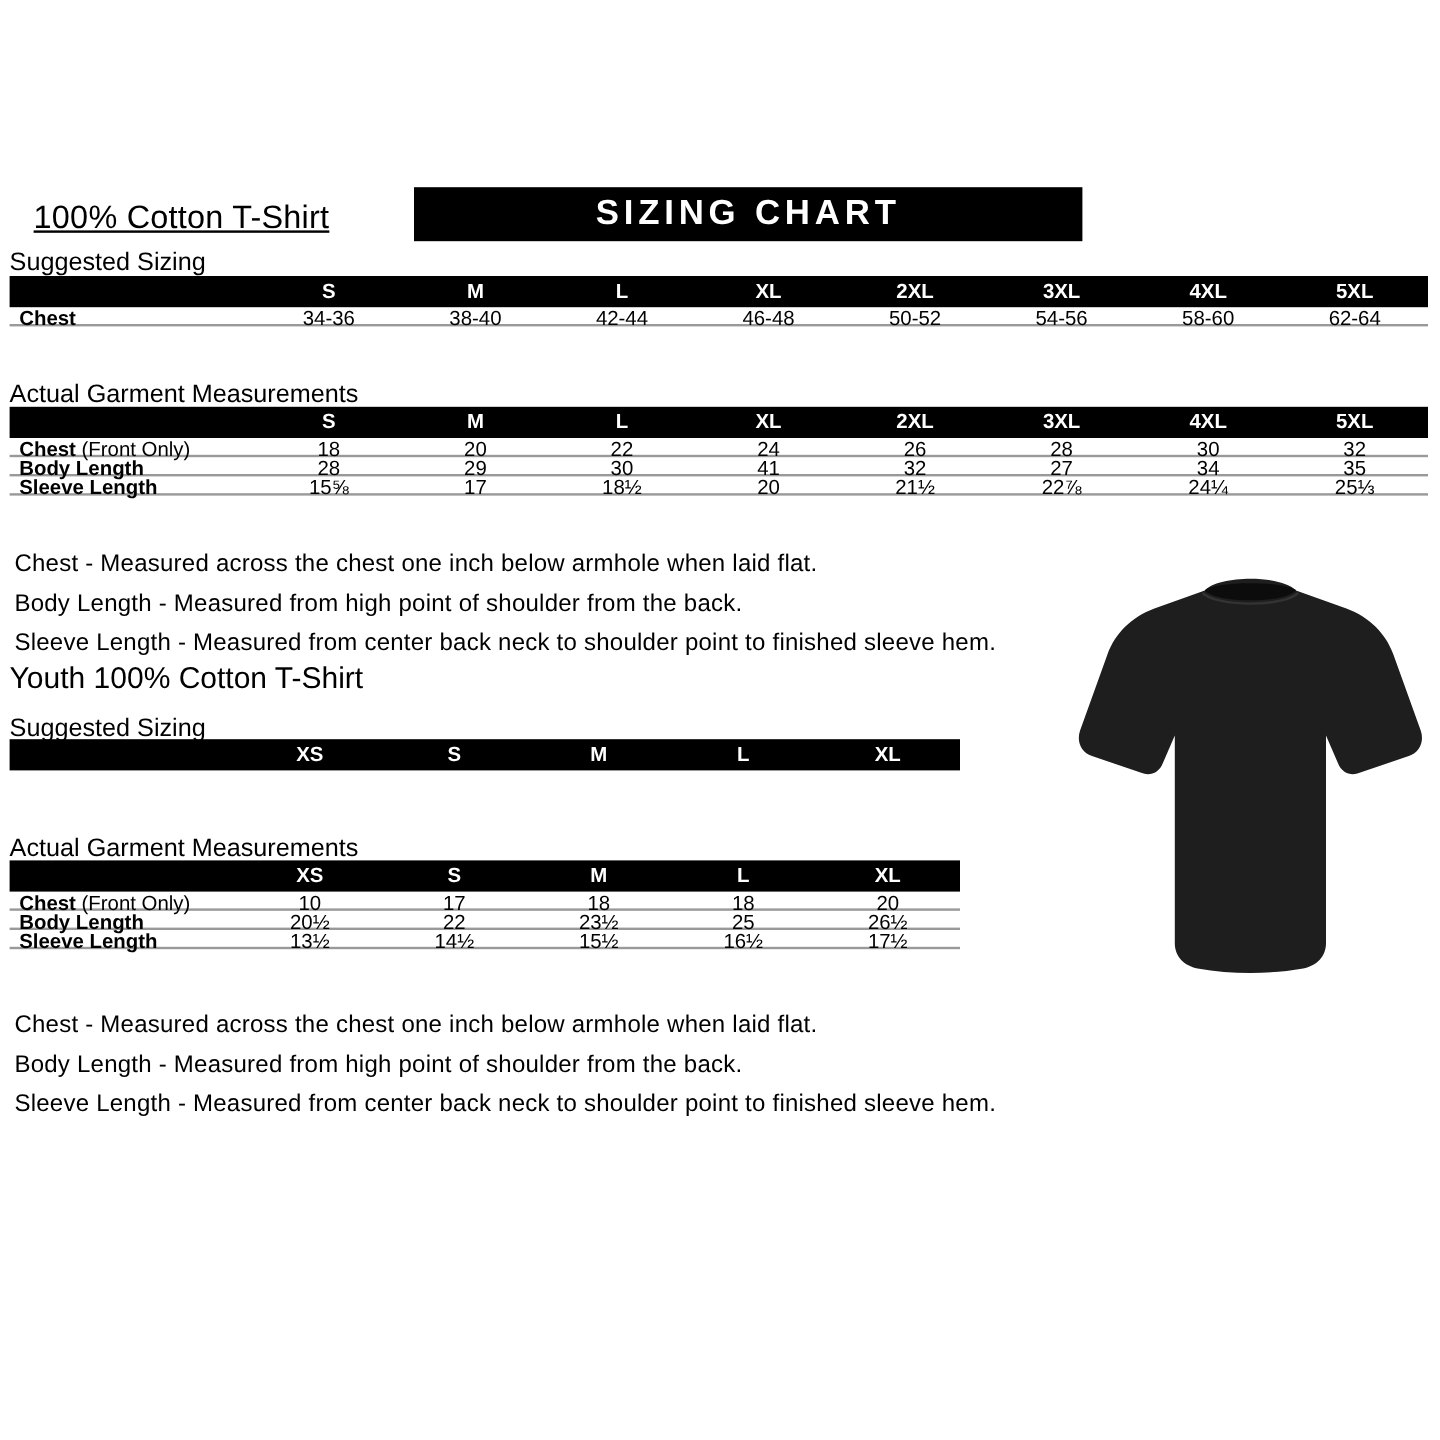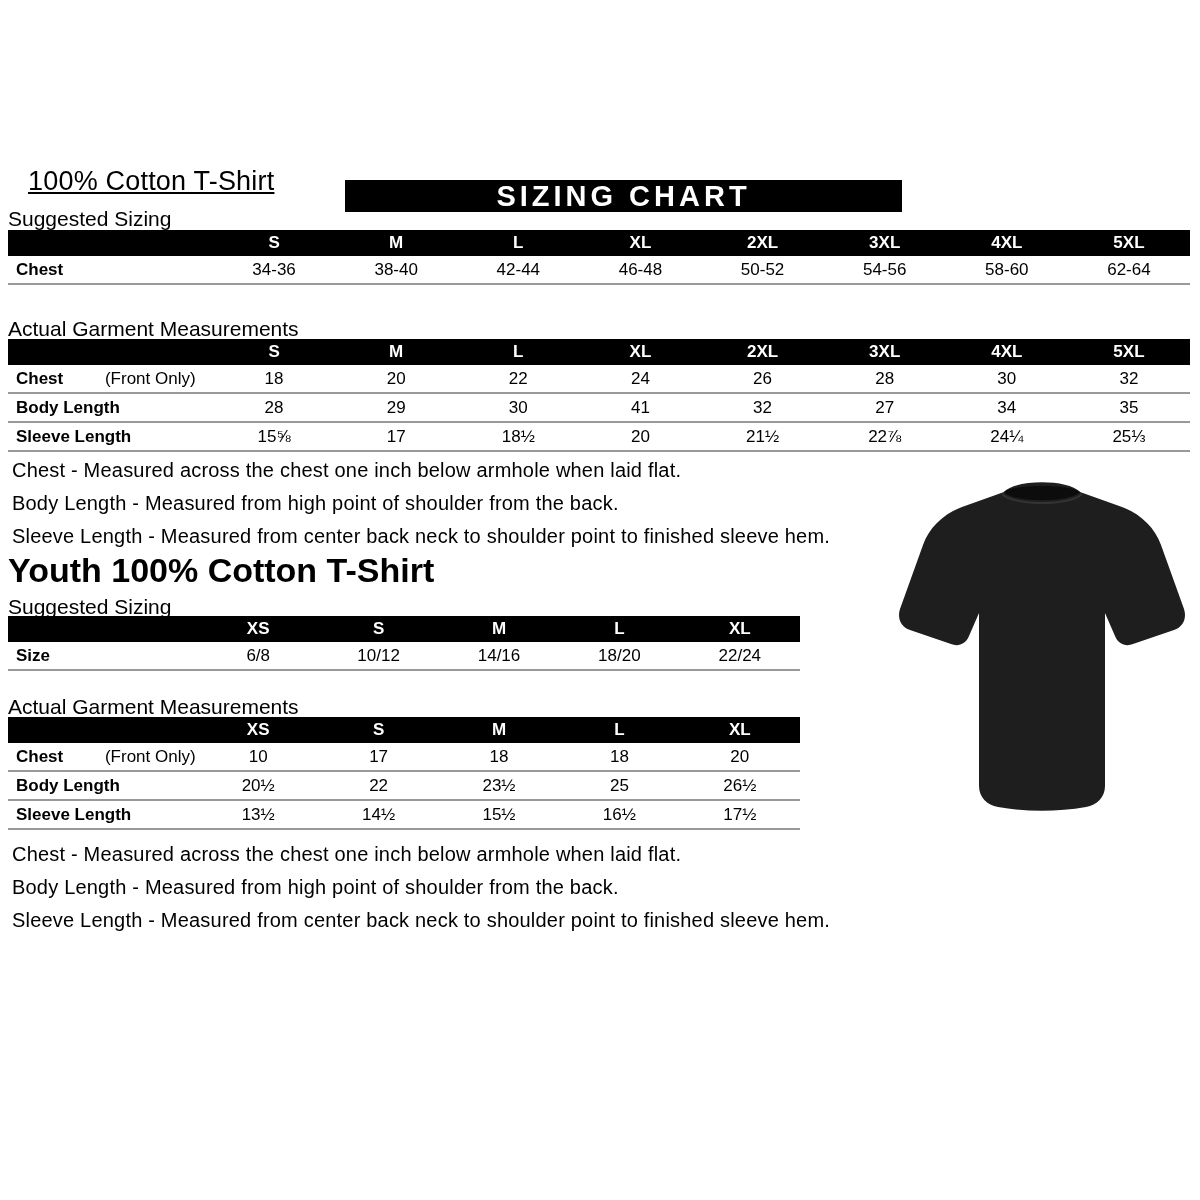--- a/index.html
+++ b/index.html
@@ -6,45 +6,45 @@
   html,body { background:#ffffff; }
   body {
     width:1200px; height:1200px;
     position:relative;
     font-family:"Liberation Sans","DejaVu Sans",sans-serif;
     color:#000;
     overflow:hidden;
   }
   .abs { position:absolute; }
   .page-title { font-size:27px; letter-spacing:0.2px; }
-  .youth-title { font-size:34px; font-weight:bold; }
+  .youth-title { font-size:25px; font-weight:normal; }
   .banner {
     background:#000; color:#fff;
     display:flex; align-items:center; justify-content:center;
     font-weight:bold; font-size:29px; letter-spacing:4px;
   }
   .sub-heading { font-size:21px; }
   .size-table { background:#fff; }
   .t-header, .t-row { display:grid; align-items:center; }
   .adult-cols { grid-template-columns:205px repeat(8,1fr); }
   .youth-cols { grid-template-columns:190px repeat(5,1fr); }
   .t-header { background:#000; color:#fff; font-weight:bold; height:26px; font-size:17px; }
-  .t-row { height:29px; font-size:17px; border-bottom:2px solid #999; }
+  .t-row { height:16px; font-size:17px; border-bottom:2px solid #999; }
   .cell { text-align:center; }
   .label-cell { text-align:left; padding-left:8px; font-weight:bold; }
-  .label-suffix { font-weight:normal;padding-left:37px; }
+  .label-suffix { font-weight:normal; }
   .notes .note { font-size:20px; margin-bottom:10px; letter-spacing:0.2px; }
 </style>
 </head>
 <body>
 
 <div>
 
   <div class="abs page-title" style="left:28px;top:166px;text-decoration:underline;">100% Cotton T-Shirt</div>
-  <div class="abs banner" style="left:345px;top:180px;width:557px;height:32px;">SIZING CHART</div>
+  <div class="abs banner" style="left:345px;top:156px;width:557px;height:45px;">SIZING CHART</div>
 
   <div class="abs sub-heading" style="left:8px;top:207px;">Suggested Sizing</div>
 
   <div class="abs size-table" style="left:8px;top:230px;width:1182px;">
     <div class="t-header adult-cols">
       <div class="cell label-cell"></div>
       <div class="cell">S</div>
       <div class="cell">M</div>
       <div class="cell">L</div>
       <div class="cell">XL</div>
@@ -127,28 +127,20 @@
 
   <div class="abs size-table" style="left:8px;top:616px;width:792px;">
     <div class="t-header youth-cols">
       <div class="cell label-cell"></div>
       <div class="cell">XS</div>
       <div class="cell">S</div>
       <div class="cell">M</div>
       <div class="cell">L</div>
       <div class="cell">XL</div>
     </div>
-    <div class="t-row youth-cols">
-      <div class="cell label-cell">Size</div>
-      <div class="cell">6/8</div>
-      <div class="cell">10/12</div>
-      <div class="cell">14/16</div>
-      <div class="cell">18/20</div>
-      <div class="cell">22/24</div>
-    </div>
   </div>
 
   <div class="abs sub-heading" style="left:8px;top:695px;">Actual Garment Measurements</div>
 
   <div class="abs size-table" style="left:8px;top:717px;width:792px;">
     <div class="t-header youth-cols">
       <div class="cell label-cell"></div>
       <div class="cell">XS</div>
       <div class="cell">S</div>
       <div class="cell">M</div>

